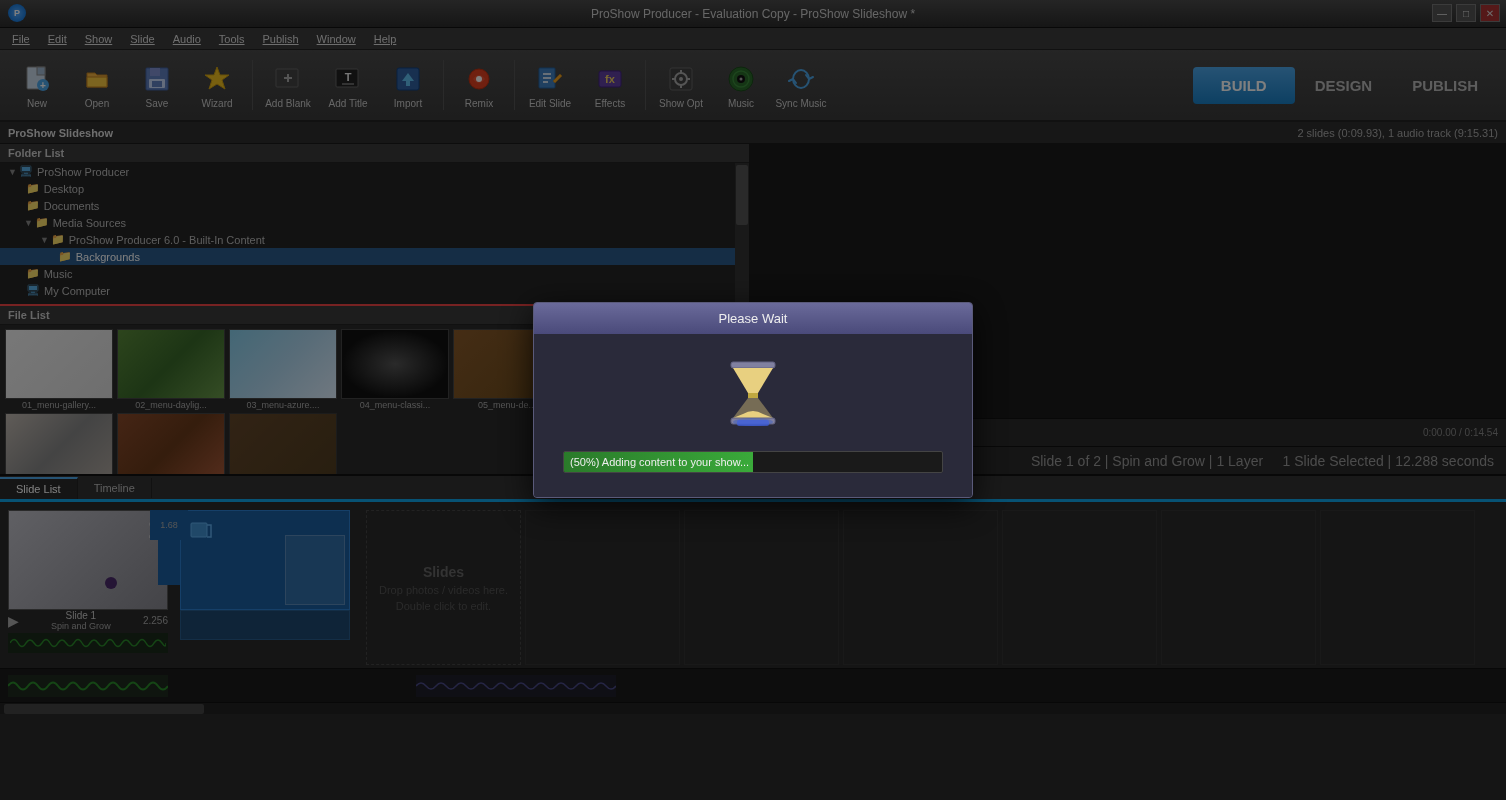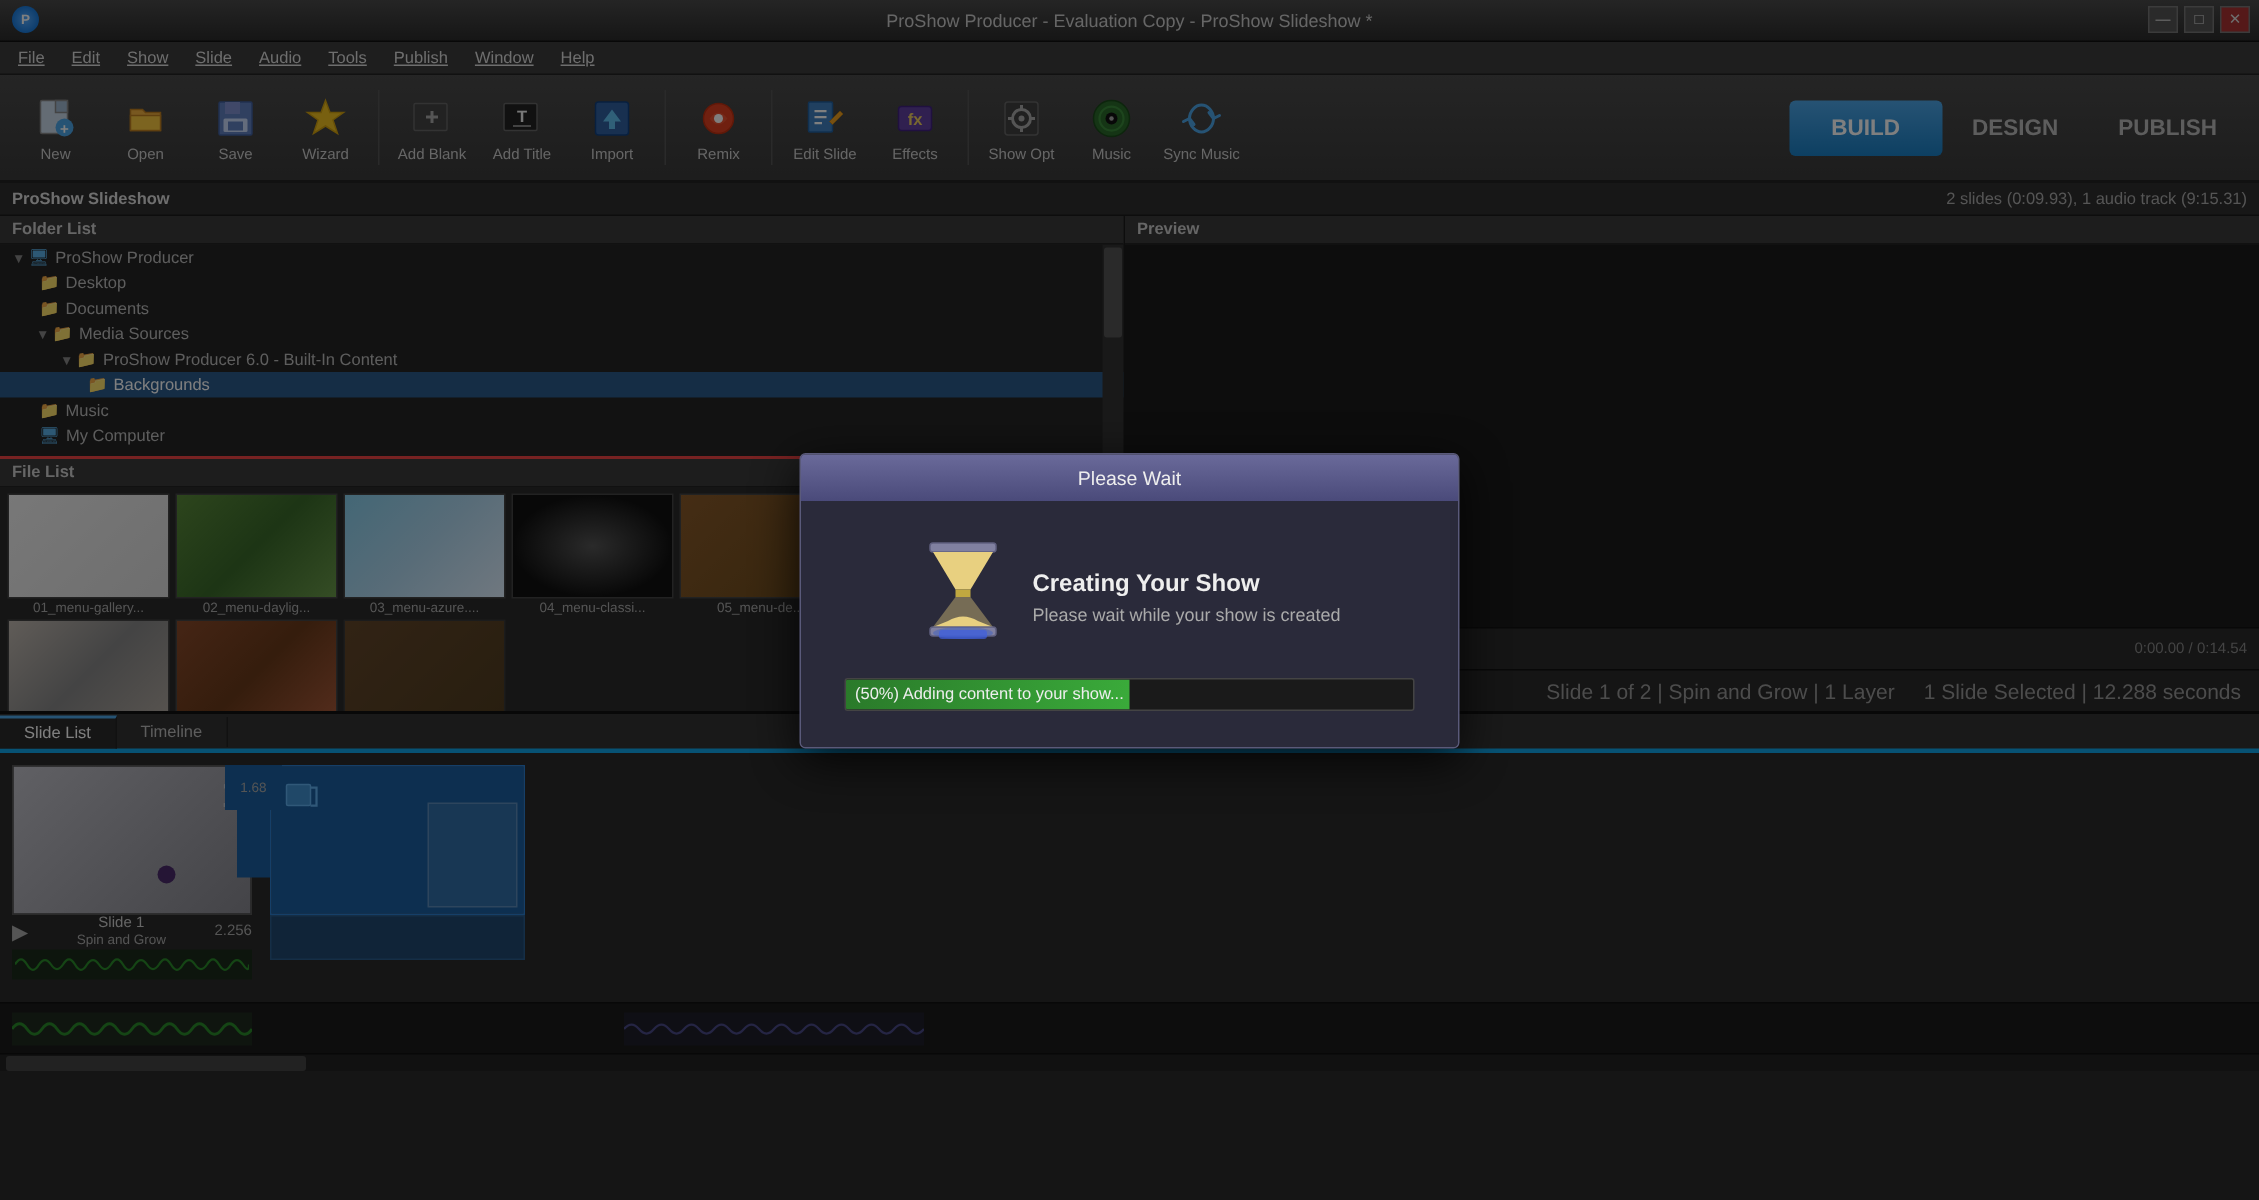--- a/index.html
+++ b/index.html
@@ -792,21 +792,20 @@
 
       </div>
       <div class="file-thumb">
         <div class="thumb-img bg-brown" style="opacity:0.6;"></div>
 
       </div>
     </div>
   </div>
 
   <div id="right-panel">
-    <div id="preview-header">Preview</div>
     <div id="preview-area">
       
     </div>
     <div id="preview-controls">
       <span class="preview-btn">▶</span>
       <span id="preview-time">0:00.00 / 0:14.54</span>
     </div>
     <div id="slide-status">
       <div>
         <span>Slide 1 of 2  |  Spin and Grow  |  1 Layer</span>
@@ -863,20 +862,34 @@
                 <path d="M18,6 L22,6 L22,18 L18,18" fill="none" stroke="#60b0f0" stroke-width="1.5"></path>
               </svg>
             </div>
             <div style="width:60px; height:70px; background: rgba(255,255,255,0.1); border: 1px solid rgba(255,255,255,0.2); position:absolute; bottom:4px; right:4px;"></div>
           </div>
         </div>
 
         <div style="width:170px; height:30px; background: #1a5fa0; opacity:0.6; border:1px solid #2a7fd0;"></div>
       </div>
 
+      <div style="display:flex; align-items:center; gap:4px;">
+        <div class="slides-placeholder" style="width:155px; height:155px;">
+          <div style="font-size:14px; color:#666; font-weight:bold;">Slides</div>
+          <div style="font-size:11px; color:#555; text-align:center; padding:4px;">Drop photos / videos here.</div>
+          <div style="font-size:11px; color:#555; text-align:center;">Double click to edit.</div>
+        </div>
+
+        <div style="width:155px; height:155px; border:1px solid #333;"></div>
+        <div style="width:155px; height:155px; border:1px solid #333;"></div>
+        <div style="width:155px; height:155px; border:1px solid #333;"></div>
+        <div style="width:155px; height:155px; border:1px solid #333;"></div>
+        <div style="width:155px; height:155px; border:1px solid #333;"></div>
+        <div style="width:155px; height:155px; border:1px solid #333;"></div>
+      </div>
     </div>
   </div>
 
   <div style="height:34px; background:#1a1a1a; display:flex; align-items:center; padding: 0 8px; gap:4px; border-top:1px solid #111;">
     <div style="width:160px; height:22px; background:#1e2a1e; display:flex; align-items:center; overflow:hidden;">
       <svg width="160" height="20" viewBox="0 0 160 20">
         <path d="M0,10 Q5,3 10,10 Q15,17 20,10 Q25,3 30,10 Q35,17 40,10 Q45,3 50,10 Q55,17 60,10 Q65,3 70,10 Q75,17 80,10 Q85,3 90,10 Q95,17 100,10 Q105,3 110,10 Q115,17 120,10 Q125,3 130,10 Q135,17 140,10 Q145,3 150,10 Q155,17 160,10" fill="none" stroke="#2a8a2a" stroke-width="2"></path>
       </svg>
     </div>
 
@@ -918,24 +931,20 @@
             <path d="M10,60 L50,60 L35,40 L25,40 Z" fill="#e8d080" stroke="none" opacity="0.4"></path>
 
             <path d="M20,56 Q30,50 40,56 L50,60 L10,60 Z" fill="#e8d080" stroke="none"></path>
 
             <rect x="8" y="60" width="44" height="6" rx="2" fill="#8080a0" stroke="#606080" stroke-width="1"></rect>
 
             <ellipse cx="30" cy="64" rx="20" ry="4" fill="#4060c0" opacity="0.5"></ellipse>
             <rect x="14" y="62" width="32" height="6" rx="2" fill="#4060e0" opacity="0.7"></rect>
           </svg>
         </div>
-        <div id="modal-text">
-          <div id="modal-main-text">Creating Your Show</div>
-          <div id="modal-sub-text">Please wait while your show is created</div>
-        </div>
       </div>
       <div id="progress-bar-container">
         <div id="progress-bar-fill" style="width: 50%;"></div>
         <div id="progress-text">(50%) Adding content to your show...</div>
       </div>
     </div>
   </div>
 </div>
 
 </body></html>

